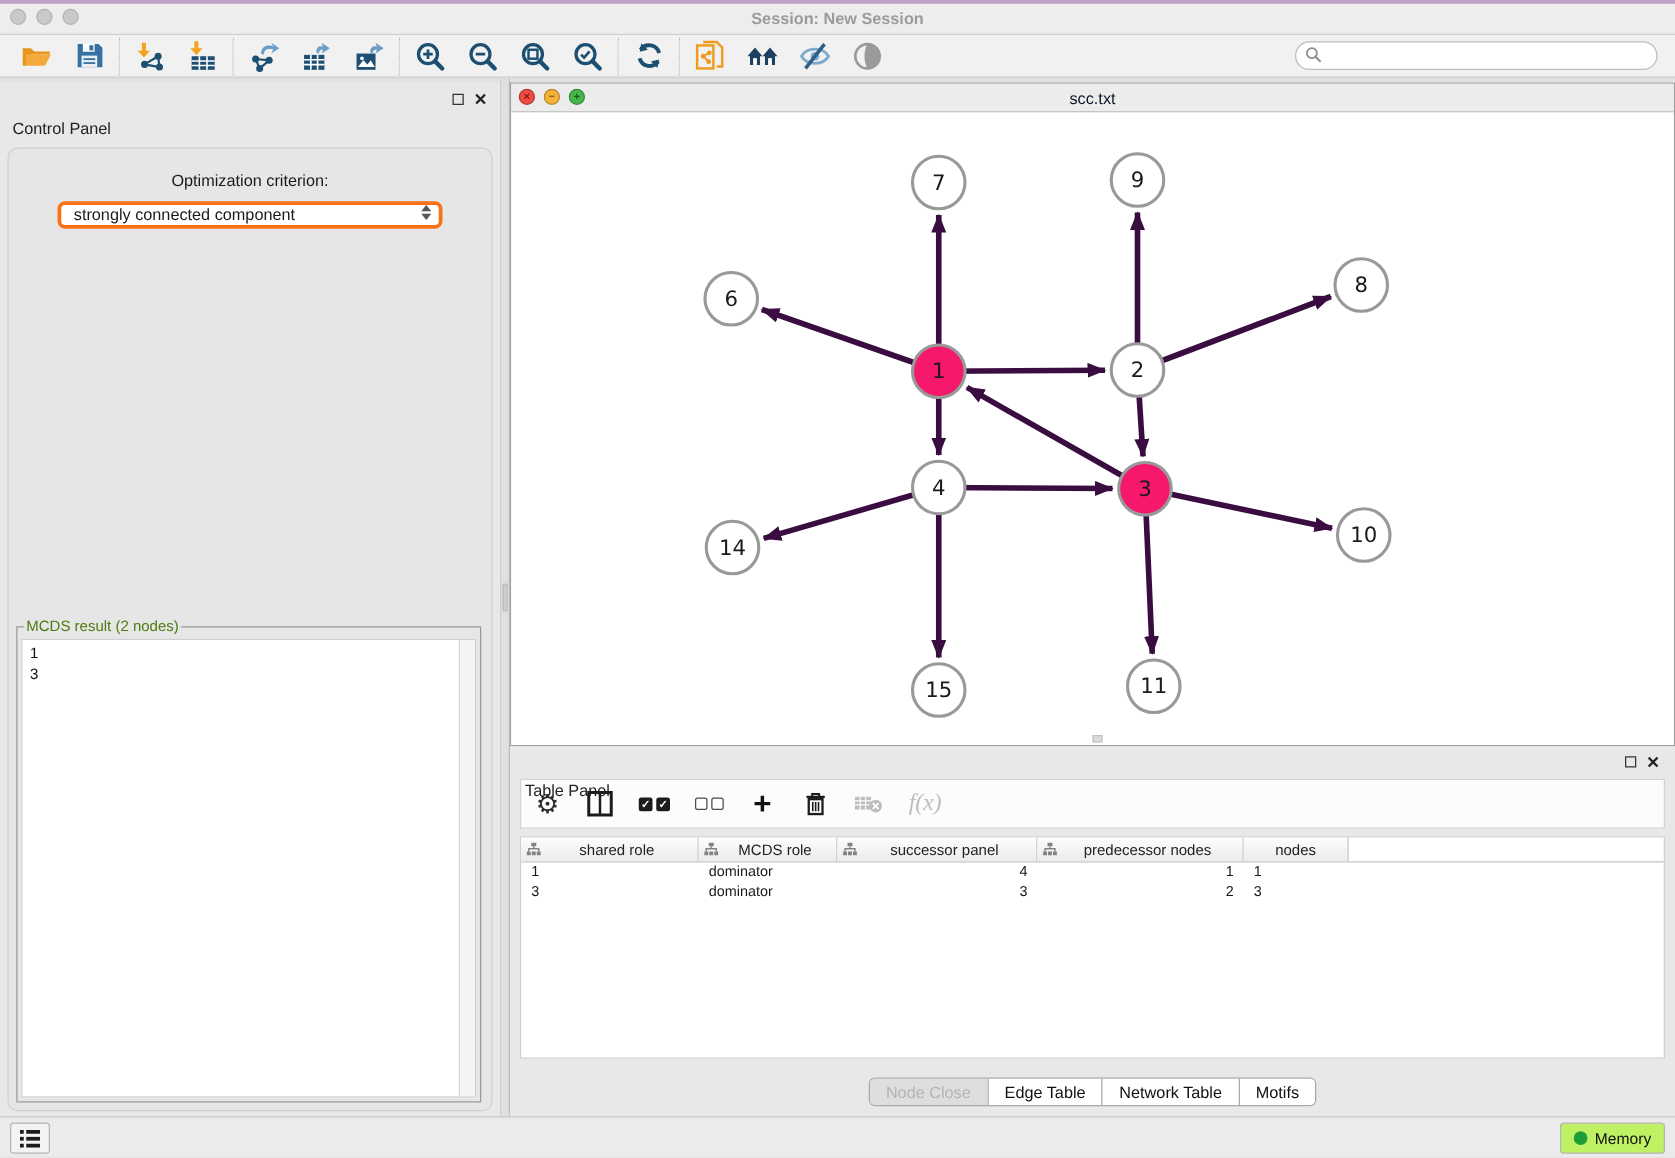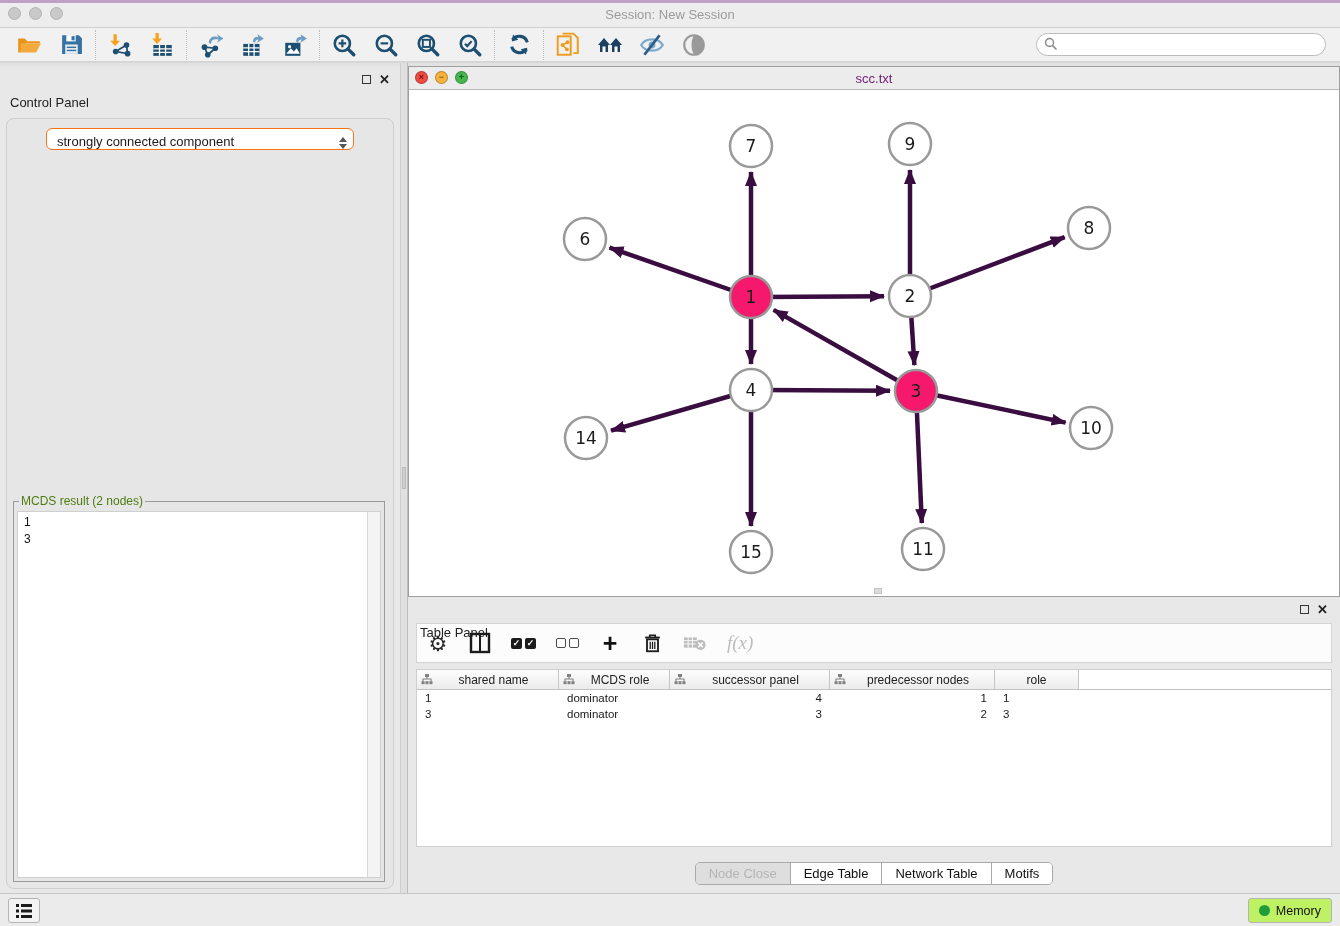--- a/index.html
+++ b/index.html
@@ -5,21 +5,21 @@
   * { margin:0; padding:0; box-sizing:border-box; }
   html,body { width:1340px; height:926px; overflow:hidden; }
   body { font-family:"Liberation Sans", sans-serif; background:#e4e4e4; color:#1a1a1a; }
   .app { position:relative; width:1340px; height:926px; background:#e2e2e2; }
 
   
   .titlebar { position:absolute; top:0; left:0; right:0; height:28px; background:#ededed; border-bottom:1px solid #cfcfcf; }
   .top-strip { position:absolute; top:0; left:0; right:0; height:3px; }
   .traffic { position:absolute; top:7px; left:8px; display:flex; gap:8px; }
   .tl { width:13px; height:13px; border-radius:50%; background:#c9c9c9; border:1px solid #b3b3b3; display:flex; align-items:center; justify-content:center; font-size:9px; line-height:1; color:rgba(0,0,0,.55); }
-  .app-title { position:absolute; top:0; left:0; right:0; height:28px; display:flex; align-items:center; justify-content:center; font-size:13px; color:#9b9b9b; }
+  .app-title { position:absolute; top:0; left:0; right:0; height:28px; display:flex; align-items:center; justify-content:center; font-size:13px; color:#9b9b9b;font-weight:bold; }
 
   
   .toolbar { position:absolute; top:28px; left:0; right:0; height:35px; background:#f1f1f1; border-bottom:2px solid #d6d6d6; display:flex; align-items:center; padding:0 8px; }
   .tbi { width:42px; height:30px; display:flex; align-items:center; justify-content:center; }
   .tsep { width:1px; height:30px; border-left:1px dotted #bdbdbd; margin:0 3px; }
   .search-wrap { margin-left:auto; margin-right:6px; position:relative; }
   .search-input { width:290px; height:23px; border:1px solid #bcbcbc; border-radius:12px; background:#fff; padding:0 8px 0 26px; font-size:12px; outline:none; }
   .search-ico { position:absolute; left:8px; top:4px; }
 
   
@@ -29,40 +29,40 @@
   .win-btns { margin-left:auto; display:flex; align-items:center; gap:8px; }
   .float-box { width:9px; height:9px; border:1.5px solid #333; display:inline-block; }
   .close-x { font-size:13px; font-weight:bold; color:#222; line-height:1; }
   .cp-tabs, .tp-tabs { display:flex; justify-content:center; }
   .tab-group { display:inline-flex; border:1px solid #a9a9a9; border-radius:5px; overflow:hidden; background:#fff; }
   .tab { padding:3px 13px; font-size:13px; background:#fff; color:#111; border-left:1px solid #a9a9a9; white-space:nowrap; }
   .tab:first-child { border-left:none; }
   .tab.active { background:#dedede; color:#b4b4b4; }
   .cp-content { position:absolute; top:52px; left:6px; right:6px; bottom:4px; background:#e6e6e6; border:1px solid #cfcfcf; border-radius:8px; }
   .opt-label { text-align:center; margin-top:18px; font-size:13px; }
-  .dropdown { margin:9px auto 0; width:308px; height:22px; background:#fff; border:1px solid #f97316; border-radius:6px; display:flex; align-items:flex-end; padding:0 6px 0 10px; font-size:13px; }
+  .dropdown { margin:9px auto 0; width:308px; height:22px; background:#fff; border:3px solid #f97316; border-radius:6px; display:flex; align-items:flex-start; padding:0 6px 0 10px; font-size:13px; }
   .dd-stepper { margin-left:auto; display:flex; flex-direction:column; gap:2px; align-items:center; }
   .dd-up { width:0; height:0; border-left:4px solid transparent; border-right:4px solid transparent; border-bottom:5px solid #555; }
   .dd-down { width:0; height:0; border-left:4px solid transparent; border-right:4px solid transparent; border-top:5px solid #555; }
   .btn-row { display:flex; justify-content:center; gap:14px; margin-top:12px; }
   .mac-btn { height:22px; padding:0 18px; background:#fff; border:1px solid #a9a9a9; border-radius:6px; font-size:13px; display:flex; align-items:center; }
   .result-fieldset { position:absolute; top:375px; left:6px; right:8px; bottom:6px; border:1px solid #9a9a9a; margin:0; padding:3px; }
   .result-fieldset legend { font-size:12px; padding:0 2px; margin-left:2px; color:#4d7c0f; }
   .result-area { position:relative; width:100%; height:100%; background:#fff; border:1px solid #cfcfcf; }
   .result-text { padding:2px 6px; font-size:12px; line-height:17px; white-space:pre; color:#111; }
   .result-scroll { position:absolute; top:0; right:0; bottom:0; width:13px; background:#f4f4f4; border-left:1px solid #d8d8d8; }
 
   
   .v-divider { position:absolute; top:63px; left:400px; width:8px; bottom:33px; background:#e0e0e0; border-left:1px solid #cfcfcf; border-right:1px solid #bdbdbd; }
   .v-grip { position:absolute; top:404px; left:1px; width:4px; height:22px; background:#cfcfcf; border:1px solid #bdbdbd; }
 
   
   .network-window { position:absolute; top:66px; left:408px; width:932px; height:531px; background:#fff; border:1px solid #9e9e9e; }
   .nw-titlebar { height:23px; background:#ececec; border-bottom:1px solid #b9b9b9; position:relative; display:flex; align-items:center; justify-content:center; }
-  .nw-title { font-size:13px; color:#701a75; }
+  .nw-title { font-size:13px; color:#0f172a; }
   .nw-traffic { position:absolute; left:6px; top:4px; display:flex; gap:7px; }
   .tl2 { width:13px; height:13px; border-radius:50%; display:flex; align-items:center; justify-content:center; font-size:9px; font-weight:bold; line-height:1; border:1px solid rgba(0,0,0,.25); }
   .tl-red { background:#ee4b43; color:#7d120d; }
   .tl-yellow { background:#f6b23b; color:#8a6410; }
   .tl-green { background:#47b64d; color:#0f5c18; }
   .graph-canvas { position:relative; width:100%; height:506px; background:#fff; }
   .canvas-grip { position:absolute; bottom:2px; left:50%; width:8px; height:6px; background:#dcdcdc; border:1px solid #c4c4c4; }
 
   
   .table-panel { position:absolute; top:597px; left:408px; right:0; bottom:33px; background:#e8e8e8; }
@@ -248,20 +248,21 @@
 
   <div class="control-panel">
     <div class="cp-header">
       <span class="panel-title">Control Panel</span>
       <span class="win-btns">
         <span class="float-box"></span>
         <span class="close-x">✕</span>
       </span>
     </div>
     <div class="cp-content">
+      <div class="opt-label">Optimization criterion:</div>
       <div class="dropdown">
         <span>strongly connected component</span>
         <span class="dd-stepper">
             <span class="dd-up"></span>
             <span class="dd-down"></span>
           </span>
       </div>
       <fieldset class="result-fieldset">
         <legend>MCDS result (2 nodes)</legend>
         <div class="result-area">
@@ -411,21 +412,21 @@
     <div class="tbl-wrap">
       <div class="tbl-header" id="tbl-header">
           <div class="th" style="width: 142px;">
             <svg width="12" height="11" viewBox="0 0 12 11" style="flex:0 0 auto">
               <rect x="4" y="0" width="4" height="3" fill="#828282"></rect>
               <path d="M6,3 V5 M2,7.2 V5 H10 V7.2" stroke="#828282" fill="none" stroke-width="1.1"></path>
               <rect x="0.5" y="7.2" width="3.1" height="3" fill="#828282"></rect>
               <rect x="4.45" y="7.2" width="3.1" height="3" fill="#828282"></rect>
               <rect x="8.4" y="7.2" width="3.1" height="3" fill="#828282"></rect>
             </svg>
-            <span class="th-label">shared name</span>
+            <span class="th-label">shared role</span>
           </div>
           <div class="th" style="width: 111px;">
             <svg width="12" height="11" viewBox="0 0 12 11" style="flex:0 0 auto">
               <rect x="4" y="0" width="4" height="3" fill="#828282"></rect>
               <path d="M6,3 V5 M2,7.2 V5 H10 V7.2" stroke="#828282" fill="none" stroke-width="1.1"></path>
               <rect x="0.5" y="7.2" width="3.1" height="3" fill="#828282"></rect>
               <rect x="4.45" y="7.2" width="3.1" height="3" fill="#828282"></rect>
               <rect x="8.4" y="7.2" width="3.1" height="3" fill="#828282"></rect>
             </svg>
             <span class="th-label">MCDS role</span>
@@ -444,21 +445,21 @@
             <svg width="12" height="11" viewBox="0 0 12 11" style="flex:0 0 auto">
               <rect x="4" y="0" width="4" height="3" fill="#828282"></rect>
               <path d="M6,3 V5 M2,7.2 V5 H10 V7.2" stroke="#828282" fill="none" stroke-width="1.1"></path>
               <rect x="0.5" y="7.2" width="3.1" height="3" fill="#828282"></rect>
               <rect x="4.45" y="7.2" width="3.1" height="3" fill="#828282"></rect>
               <rect x="8.4" y="7.2" width="3.1" height="3" fill="#828282"></rect>
             </svg>
             <span class="th-label">predecessor nodes</span>
           </div>
           <div class="th" style="width: 84px;">
-            <span class="th-label">role</span>
+            <span class="th-label">nodes</span>
           </div>
         </div>
       <div id="tbl-body">
           <div class="tr">
             <div class="td" style="width: 142px;">1</div>
             <div class="td" style="width: 111px;">dominator</div>
             <div class="td right" style="width: 160px;">4</div>
             <div class="td right" style="width: 165px;">1</div>
             <div class="td" style="width: 84px;">1</div>
           </div>

